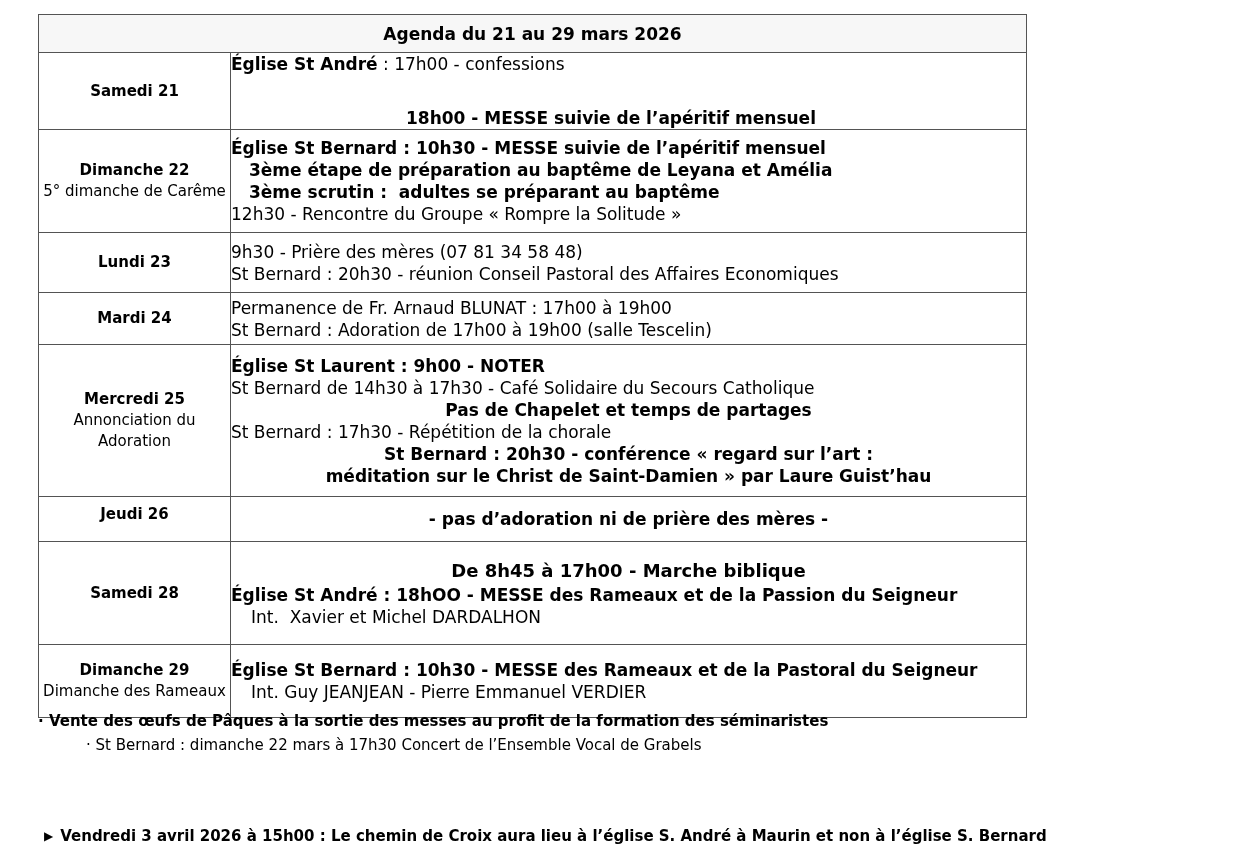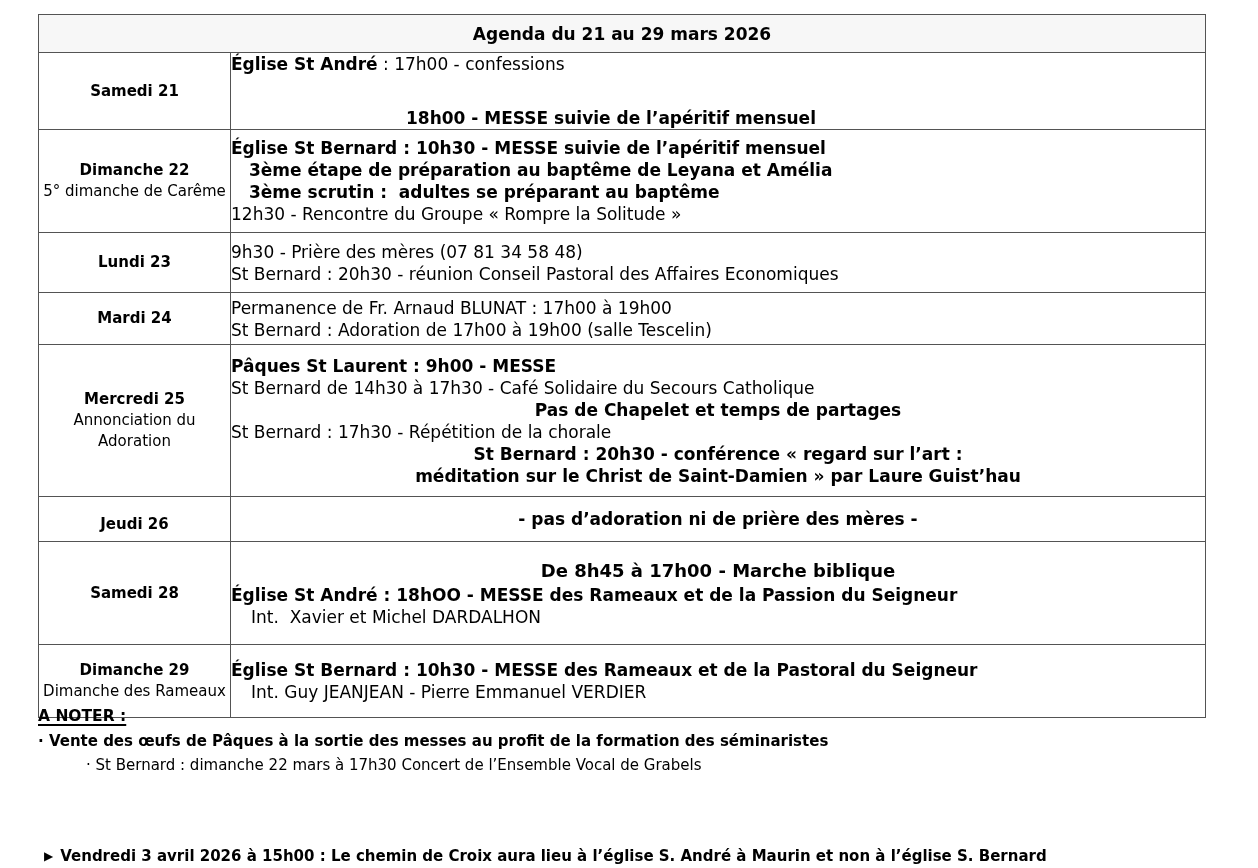--- a/index.html
+++ b/index.html
@@ -6,32 +6,32 @@
   body{
     width:1258px;height:868px;
     font-family:"DejaVu Sans","Liberation Sans",sans-serif;
     color:#000;
     -webkit-font-smoothing:antialiased;
   }
   .page{position:relative;width:1258px;height:868px;background:#fff;overflow:hidden;}
 
   
   table.agenda{
-    position:absolute;left:38px;top:14px;width:1168px;
+    position:absolute;left:38px;top:14px;width:989px;
     border-collapse:collapse;table-layout:fixed;
   }
   table.agenda td{border:1px solid #545454;padding:0;}
   td.title-cell{
     height:37px;text-align:center;vertical-align:middle;
     font-weight:bold;font-size:17px;background:#f7f7f7;
   }
   td.day-cell{
     text-align:center;vertical-align:middle;padding:2px 14px;
   }
-  td.day-cell.top{vertical-align:top;padding-top:17px;}
+  td.day-cell.top{vertical-align:top;padding-top:7px;}
   .day-name{font-weight:bold;font-size:15px;line-height:21px;}
   .day-sub{font-size:15px;line-height:21px;}
   td.content-cell{vertical-align:middle;padding:5px 10px 5px 8px;}
   .line{font-size:17px;line-height:22px;white-space:pre-wrap;}
   .b{font-weight:bold;}
   .center{text-align:center;}
   .ind-175{padding-left:175px;margin-top:32px;}
   .ind-18{padding-left:18px;}
   .ind-20{padding-left:20px;}
   .big{font-size:18px;line-height:26px;}
@@ -107,21 +107,21 @@
         <div class="line">St Bernard : Adoration de 17h00 à 19h00 (salle Tescelin)</div>
       </td>
     </tr>
 
     <tr style="height:152px">
       <td class="day-cell">
         <div class="day-name">Mercredi 25</div>
         <div class="day-sub">Annonciation du Adoration</div>
       </td>
       <td class="content-cell">
-        <div class="line b">Pâques St Laurent : 9h00 - MESSE</div>
+        <div class="line b">Église St Laurent : 9h00 - NOTER</div>
         <div class="line">St Bernard de 14h30 à 17h30 - Café Solidaire du Secours Catholique</div>
         <div class="line b center">Pas de Chapelet et temps de partages</div>
         <div class="line">St Bernard : 17h30 - Répétition de la chorale</div>
         <div class="line b center">St Bernard : 20h30 - conférence « regard sur l’art :</div>
         <div class="line b center">méditation sur le Christ de Saint-Damien » par Laure Guist’hau</div>
       </td>
     </tr>
 
     <tr style="height:45px">
       <td class="day-cell top">
@@ -150,21 +150,20 @@
       </td>
       <td class="content-cell">
         <div class="line b">Église St Bernard : 10h30 - MESSE des Rameaux et de la Pastoral du Seigneur</div>
         <div class="line ind-20">Int. Guy JEANJEAN - Pierre Emmanuel VERDIER</div>
       </td>
     </tr>
   </tbody>
     </table>
 
   <div class="notes">
-    <div class="notes-heading">A NOTER :</div>
 
     <div class="note note-1"><span>·</span><span> Vente des œufs de Pâques à la sortie des messes au profit de la formation des séminaristes</span></div>
 
     <div class="note note-2"><span>·</span><span> St Bernard : dimanche 22 mars à 17h30 Concert de l’Ensemble Vocal de Grabels</span></div>
 
     <div class="note note-3">
       <div class="first"><span class="arrow-ico">▶</span><span>Vendredi 3 avril 2026 à 15h00 : Le chemin de Croix aura lieu à l’église S. André à Maurin et non à l’église S. Bernard</span></div>
       
     </div>
   </div>

